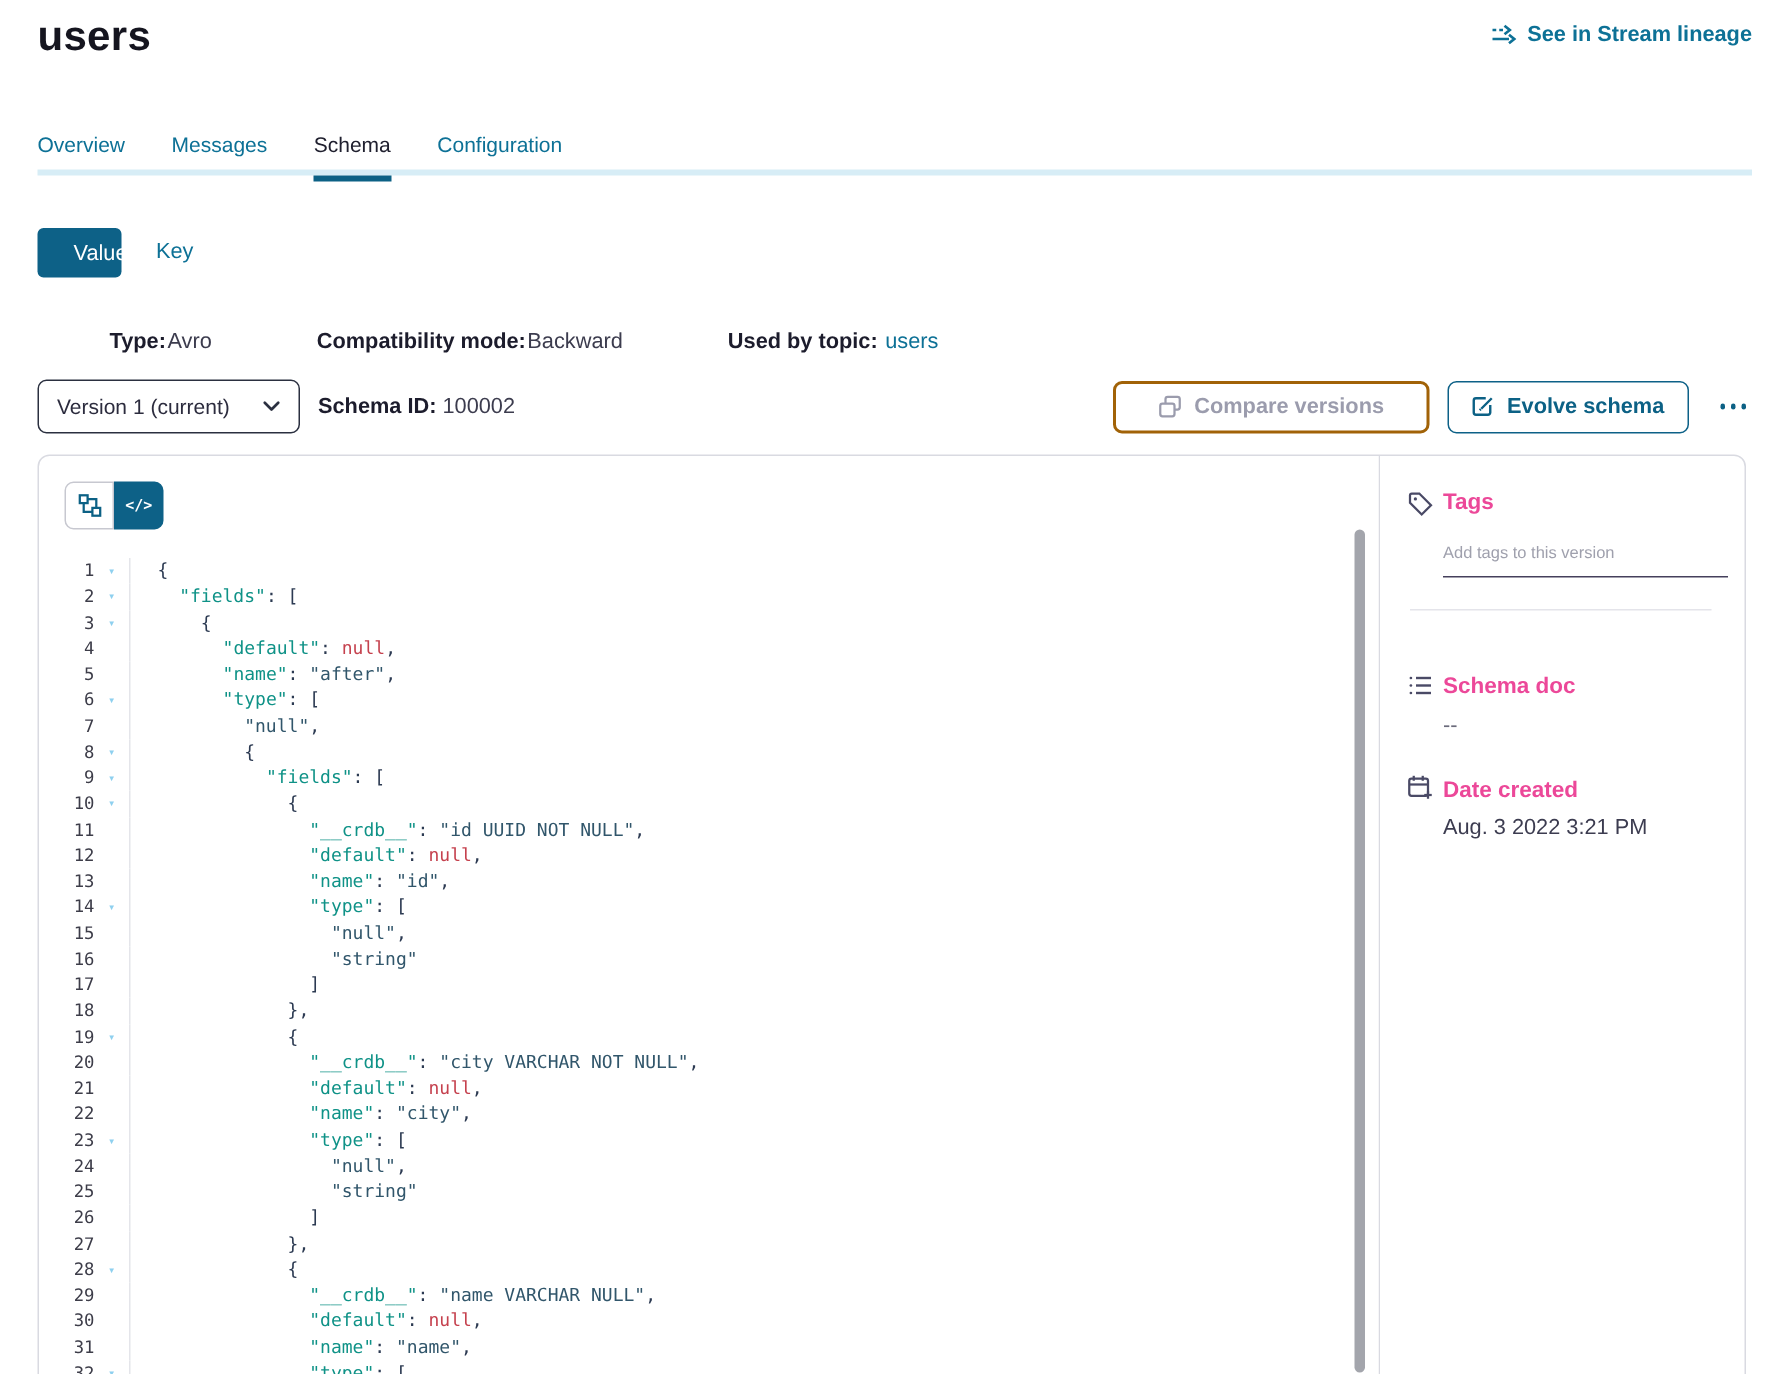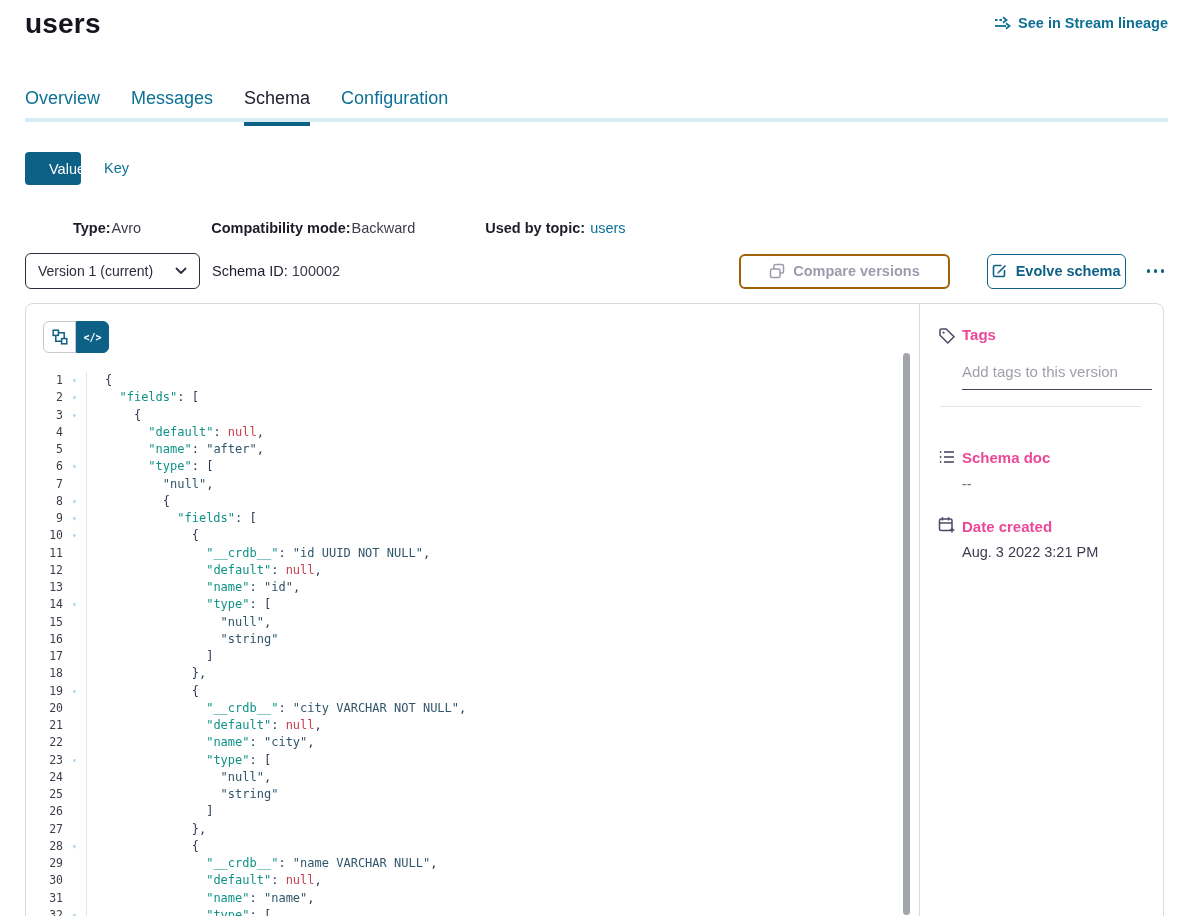--- a/index.html
+++ b/index.html
@@ -7,46 +7,46 @@
   .root { position:relative; width:1189px; height:916px; overflow:hidden; background:#fff; }
 
   
   .page-title { position:absolute; left:25px; top:8px; font-size:28px; font-weight:700; color:#15151f; letter-spacing:.2px; }
   .lineage-link { position:absolute; right:21px; top:15px; display:flex; align-items:center; gap:7px;
     color:#0d7196; font-size:14.5px; font-weight:600; cursor:pointer; }
 
   
   .tabs { position:absolute; left:25px; right:21px; top:88px; display:flex; }
   .tabs::after { content:""; position:absolute; left:0; right:0; bottom:0; height:4px; background:#d7edf6; }
-  .tab { position:relative; margin-right:31px; padding-bottom:13px; font-size:18px; color:#0d7196; cursor:pointer; z-index:1; }
+  .tab { position:relative; margin-right:31px; padding-bottom:13px; font-size:14px; color:#0d7196; cursor:pointer; z-index:1; }
   .tab.active { color:#20202f; }
   .tab.active::after { content:""; position:absolute; left:0; right:0; bottom:-4px; height:4px; background:#0c6185; z-index:2; }
 
   
   .value-btn { position:absolute; left:25px; top:152px; width:56px; height:33px; background:#0d6187; color:#fff;
     border:none; border-radius:4px; font-size:14.5px; font-family:inherit; cursor:pointer;padding-left:24px; }
   .key-btn { position:absolute; left:104px; top:160px; color:#0d7196; font-size:14.5px; cursor:pointer; background:none; border:none; font-family:inherit; }
 
   
   .meta-row { position:absolute; left:25px; top:220px; display:flex; gap:22px; font-size:14.5px; }
   .meta-row .lbl { font-weight:700; color:#1c1c2c;margin-left:48px; }
   .meta-row .val { color:#3c3c4e; margin-left:1px; }
   .meta-row .link { color:#0d7196; margin-left:5px; cursor:pointer; }
 
   
   .version-bar { position:absolute; left:25px; right:21px; top:253px; height:36px; display:flex; align-items:center; }
   .version-select { width:175px; height:36px; border:1px solid #2b3040; border-radius:6px; background:#fff;
     display:flex; align-items:center; justify-content:space-between; padding:4px 12px; font-size:14px; color:#2c2c3e; cursor:pointer; }
   .schema-id { margin-left:12px; font-size:14.5px; }
-  .schema-id .lbl { font-weight:400; color:#1c1c2c; }
+  .schema-id .lbl { font-weight:700; color:#1c1c2c; }
   .schema-id .val { color:#3c3c4e; margin-left:4px; }
   .btn { height:35px; border-radius:6px; background:#fff; display:flex; align-items:center; gap:8px;
     font-size:14.5px; font-family:inherit; cursor:pointer; }
   .btn-compare { margin-left:auto; padding:0 28px; border:2px solid #a16207; color:#9b9cad; font-weight:600; cursor:default; }
-  .btn-evolve { margin-left:37px; padding:0 4px; border:1px solid #0d6187; color:#0c6185; font-weight:700;justify-content:flex-end; }
+  .btn-evolve { margin-left:12px; padding:0 15px; border:1px solid #0d6187; color:#0c6185; font-weight:700;justify-content:flex-end; }
   .more-btn { margin-left:17px; display:flex; gap:3.5px; align-items:center; background:none; border:none; padding:6px 4px; cursor:pointer; }
   .more-btn .dot { width:3.5px; height:3.5px; border-radius:50%; background:#0c6185; }
 
   
   .card { position:absolute; left:25px; top:303px; width:1139px; height:625px; border:1px solid #d9dae1; border-radius:8px; background:#fff; }
   .editor { position:absolute; left:0; top:0; bottom:0; width:894px; border-right:1px solid #d9dae1; overflow:hidden; border-radius:8px 0 0 0; }
 
   .toggle-group { position:absolute; left:17px; top:17px; display:flex; }
   .tg-btn { width:33px; height:32px; display:flex; align-items:center; justify-content:center; cursor:pointer; }
   .tg-tree { background:#fff; border:1px solid #c7c8d0; border-radius:6px 0 0 6px; color:#0c6185; }
@@ -62,21 +62,21 @@
   .code .k { color:#0f9287; }
   .code .s { color:#31566b; }
   .code .n { color:#c5414e; }
 
   .scroll-thumb { position:absolute; left:877px; top:49px; width:7px; height:562px; background:#a3a5ac; border-radius:4px; cursor:pointer; }
 
   
   .sidebar { position:absolute; left:894px; top:0; right:0; bottom:0; }
   .sb-icon { position:absolute; left:18px; color:#4a4a66; }
   .sb-head { position:absolute; left:42px; font-size:15px; font-weight:700; color:#ec4899; }
-  .tags-placeholder { position:absolute; left:42px; top:59px; width:190px; font-size:15px; color:#9fa0ad;
+  .tags-placeholder { position:absolute; left:42px; top:59px; width:190px; font-size:11px; color:#9fa0ad;
     border:none; border-bottom:1.5px solid #45405c; background:transparent; padding:0 0 9px 0; font-family:inherit; }
   .tags-placeholder::placeholder { color:#9fa0ad; }
   .sb-divider { position:absolute; left:20px; right:22px; top:102px; height:1px; background:#e4e4ea; }
   .sb-value { position:absolute; left:42px; font-size:14.5px; color:#3c3c50; }
   .sb-value.dim { color:#6b6b7b; }
 </style>
 </head>
 <body>
 
 <div class="root">

